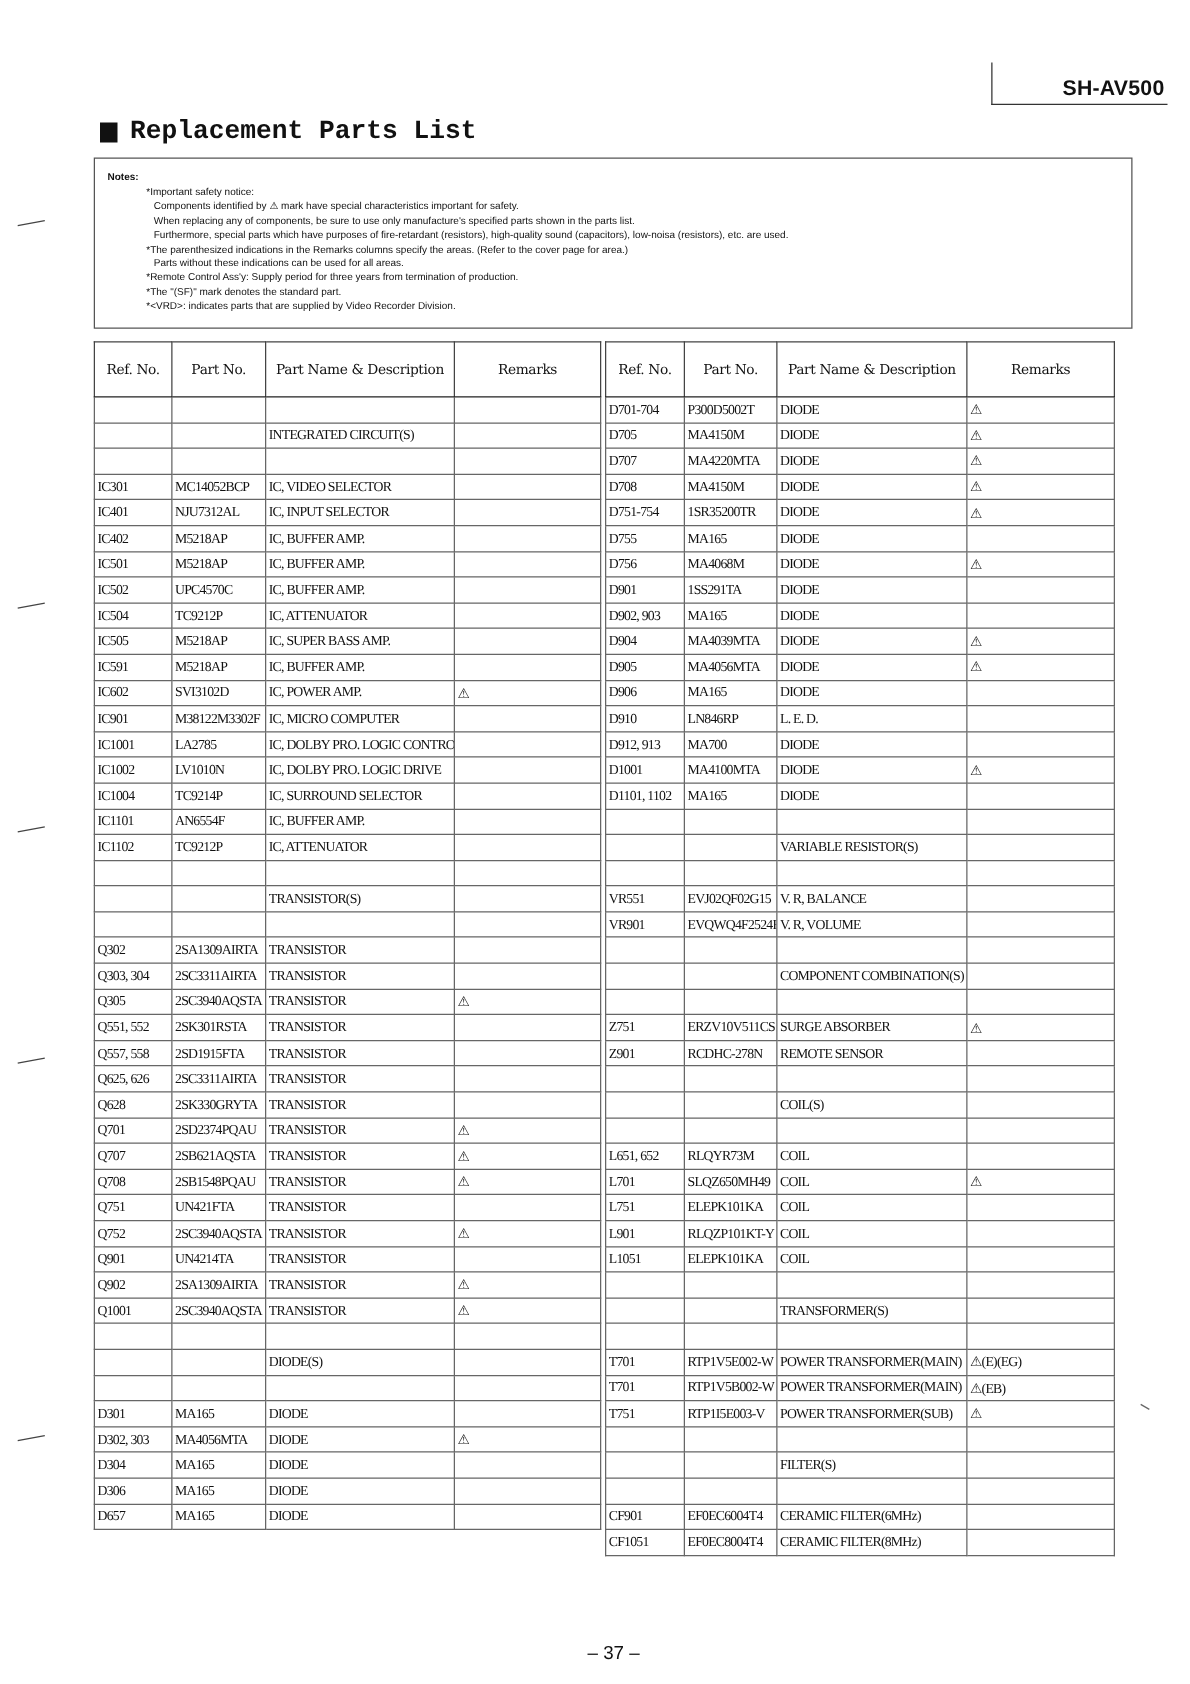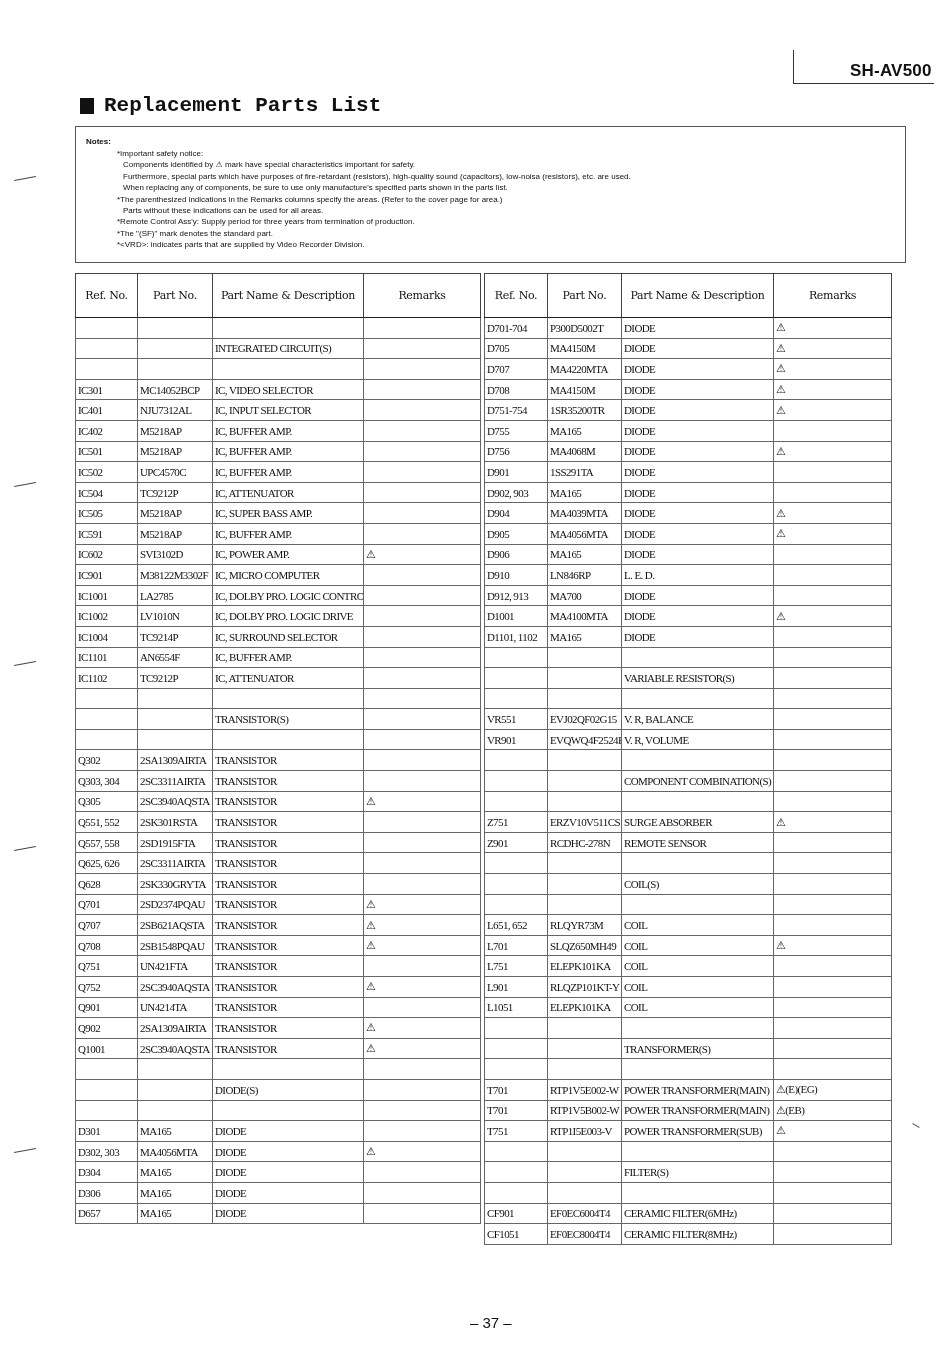--- a/index.html
+++ b/index.html
@@ -33,22 +33,22 @@
 <div class="title">
   <span class="sq"></span>
   <span>Replacement Parts List</span>
 </div>
 
 <div class="notes">
   <span class="lbl">Notes:</span>
   <div class="lines">
     <div class="ln">*Important safety notice:</div>
     <div class="ln ind">Components identified by ⚠ mark have special characteristics important for safety.</div>
+    <div class="ln ind">When replacing any of components, be sure to use only manufacture's specified parts shown in the parts list.</div>
     <div class="ln ind">Furthermore, special parts which have purposes of fire-retardant (resistors), high-quality sound (capacitors), low-noisa (resistors), etc. are used.</div>
-    <div class="ln ind">When replacing any of components, be sure to use only manufacture's specified parts shown in the parts list.</div>
     <div class="ln">*The parenthesized indications in the Remarks columns specify the areas. (Refer to the cover page for area.)</div>
     <div class="ln ind">Parts without these indications can be used for all areas.</div>
     <div class="ln">*Remote Control Ass'y: Supply period for three years from termination of production.</div>
     <div class="ln">*The "(SF)" mark denotes the standard part.</div>
     <div class="ln">*&lt;VRD&gt;: indicates parts that are supplied by Video Recorder Division.</div>
   </div>
 </div>
 
 <table class="parts" id="left-table">
   <colgroup>

